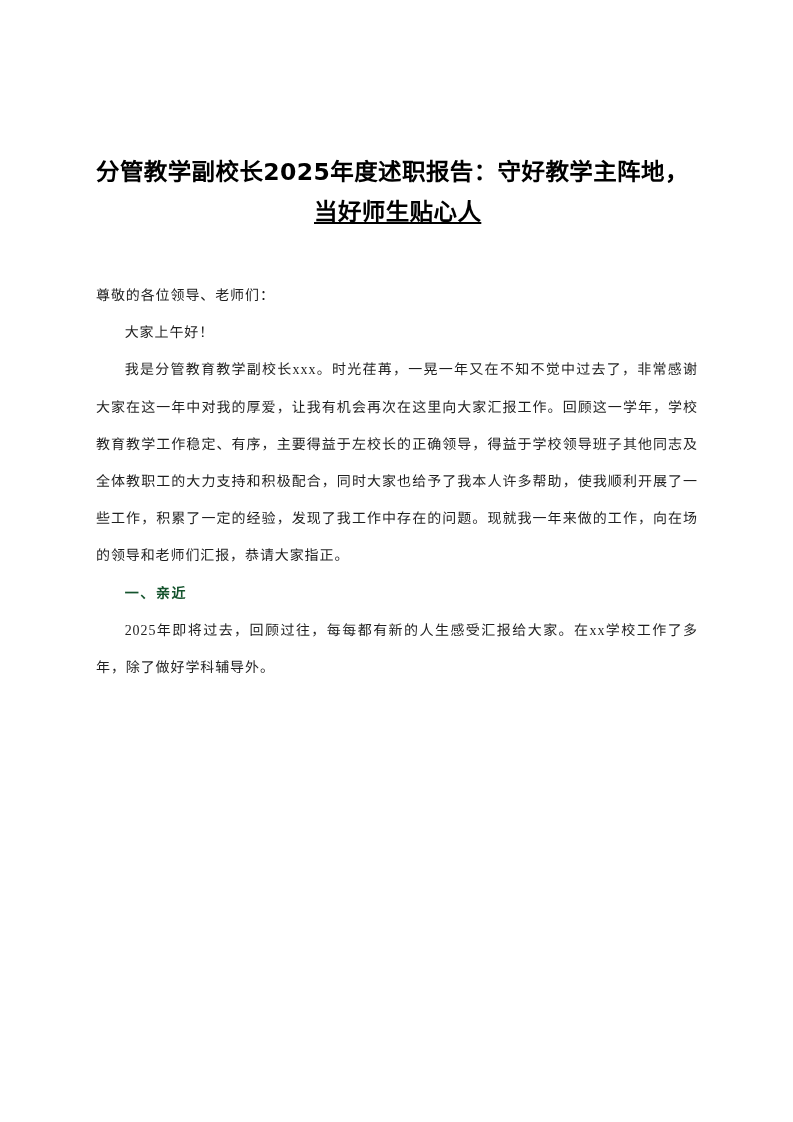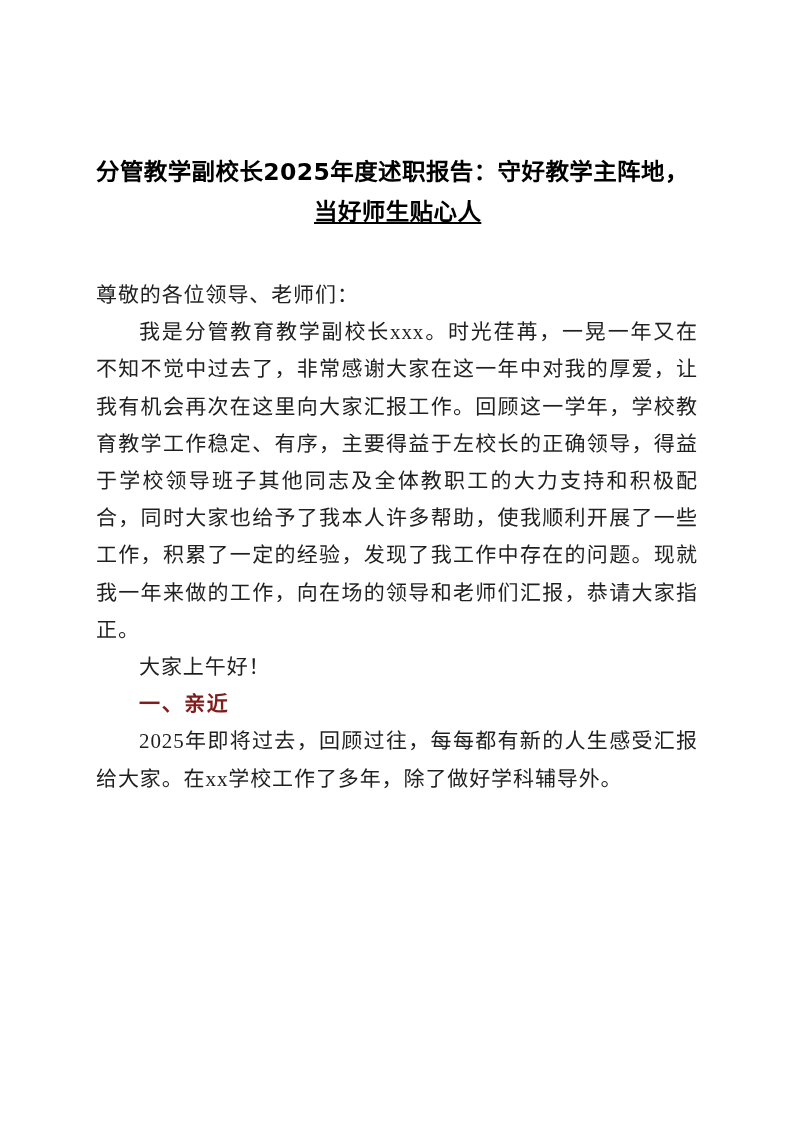--- a/index.html
+++ b/index.html
@@ -47,21 +47,21 @@
   .doc-title .title-line-2 {
     display: block;
     padding-left: 218px;
     text-decoration: underline;
   }
 
   .salutation,
   .para,
   .section-heading {
     font-family: "Liberation Serif", "DejaVu Serif", serif;
-    font-size: 21px;
+    font-size: 14px;
     line-height: 37.2px;
     letter-spacing: 0.9px;
     color: #1f1f1f;
     text-align: justify;
     text-justify: inter-ideograph;
     margin: 0;
     word-break: break-all;
   }
 
   .salutation {
@@ -70,36 +70,36 @@
   }
 
   .para {
     text-indent: 2.05em;
   }
 
   .section-heading {
     font-weight: bold;
     text-indent: 2.05em;
     letter-spacing: 1.6px;
-    color: #7f1d1d;
+    color: #14532d;
   }
 </style>
 </head>
 <body>
 
 <div class="page">
   <div class="content">
 
     <h1 class="doc-title"><span>分管教学副校长2025年度述职报告：守好教学主阵地，</span><span class="title-line-2">当好师生贴心人</span></h1>
 
     <p class="salutation">尊敬的各位领导、老师们：</p>
 
+    <p class="para">大家上午好！</p>
+
     <p class="para">我是分管教育教学副校长xxx。时光荏苒，一晃一年又在不知不觉中过去了，非常感谢大家在这一年中对我的厚爱，让我有机会再次在这里向大家汇报工作。回顾这一学年，学校教育教学工作稳定、有序，主要得益于左校长的正确领导，得益于学校领导班子其他同志及全体教职工的大力支持和积极配合，同时大家也给予了我本人许多帮助，使我顺利开展了一些工作，积累了一定的经验，发现了我工作中存在的问题。现就我一年来做的工作，向在场的领导和老师们汇报，恭请大家指正。</p>
-
-    <p class="para">大家上午好！</p>
 
     <p class="section-heading">一、亲近</p>
 
     <p class="para">2025年即将过去，回顾过往，每每都有新的人生感受汇报给大家。在xx学校工作了多年，除了做好学科辅导外。</p>
 
 
   </div>
 </div>
 
 </body></html>

